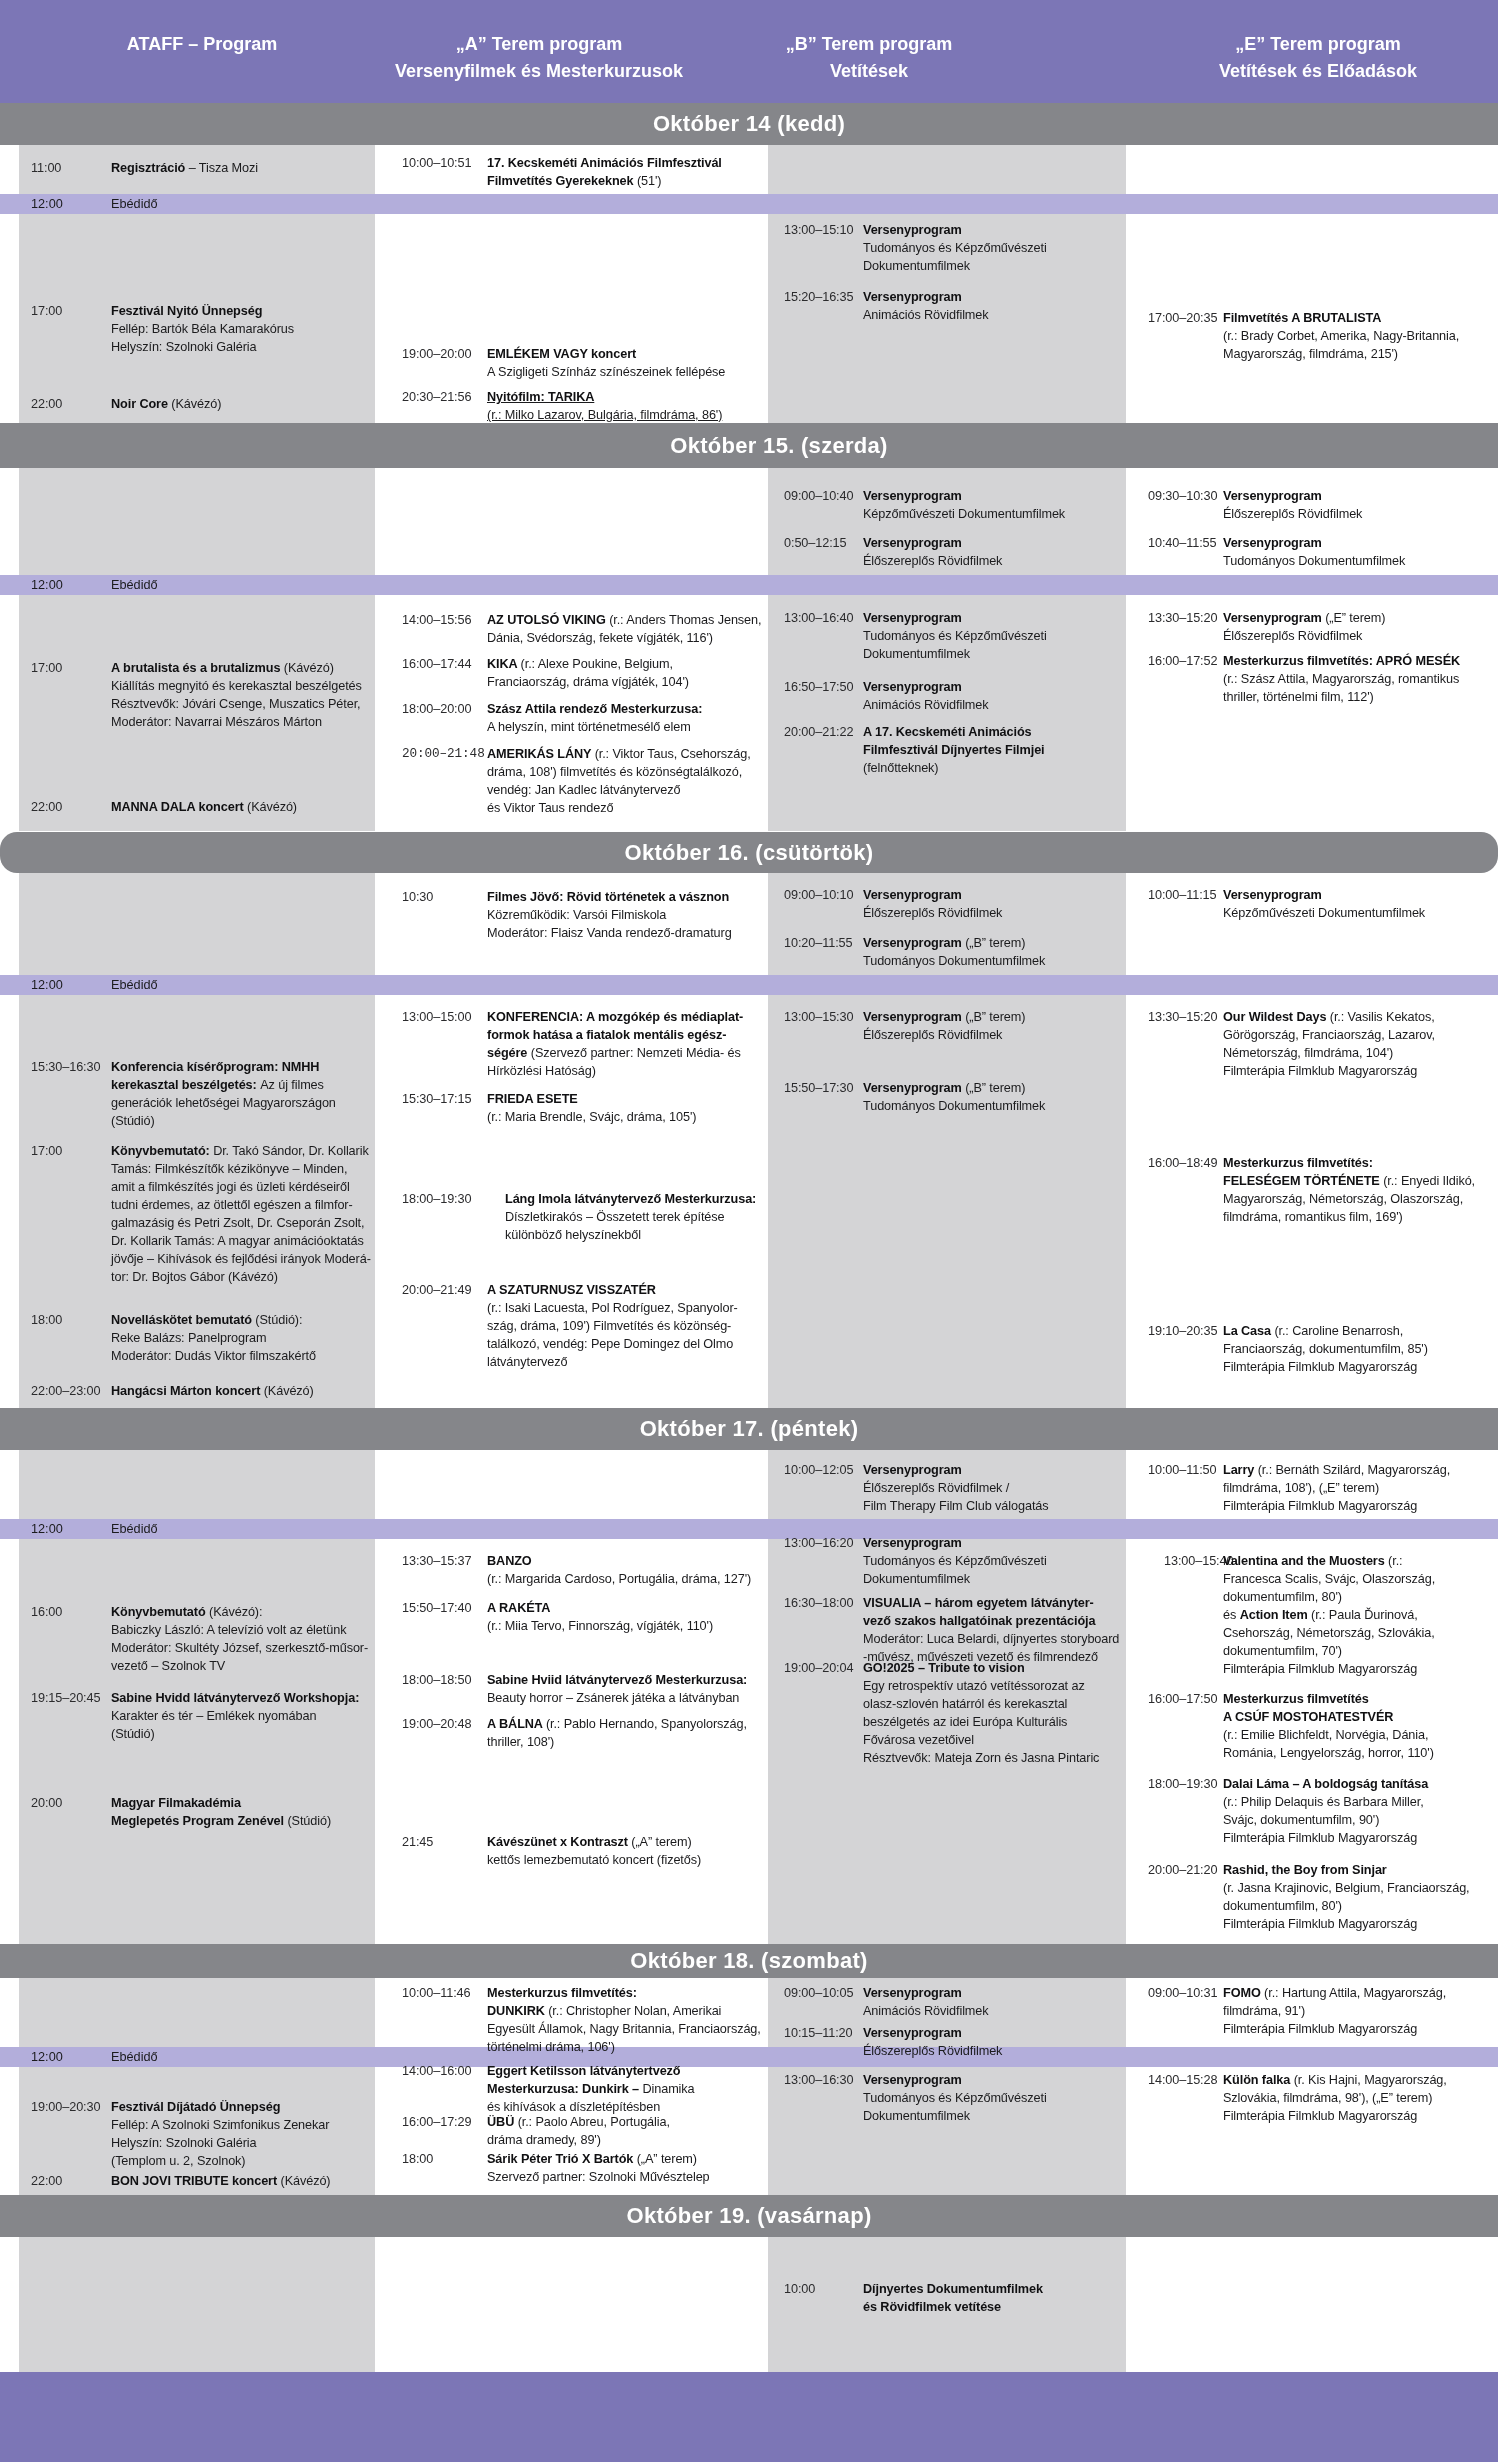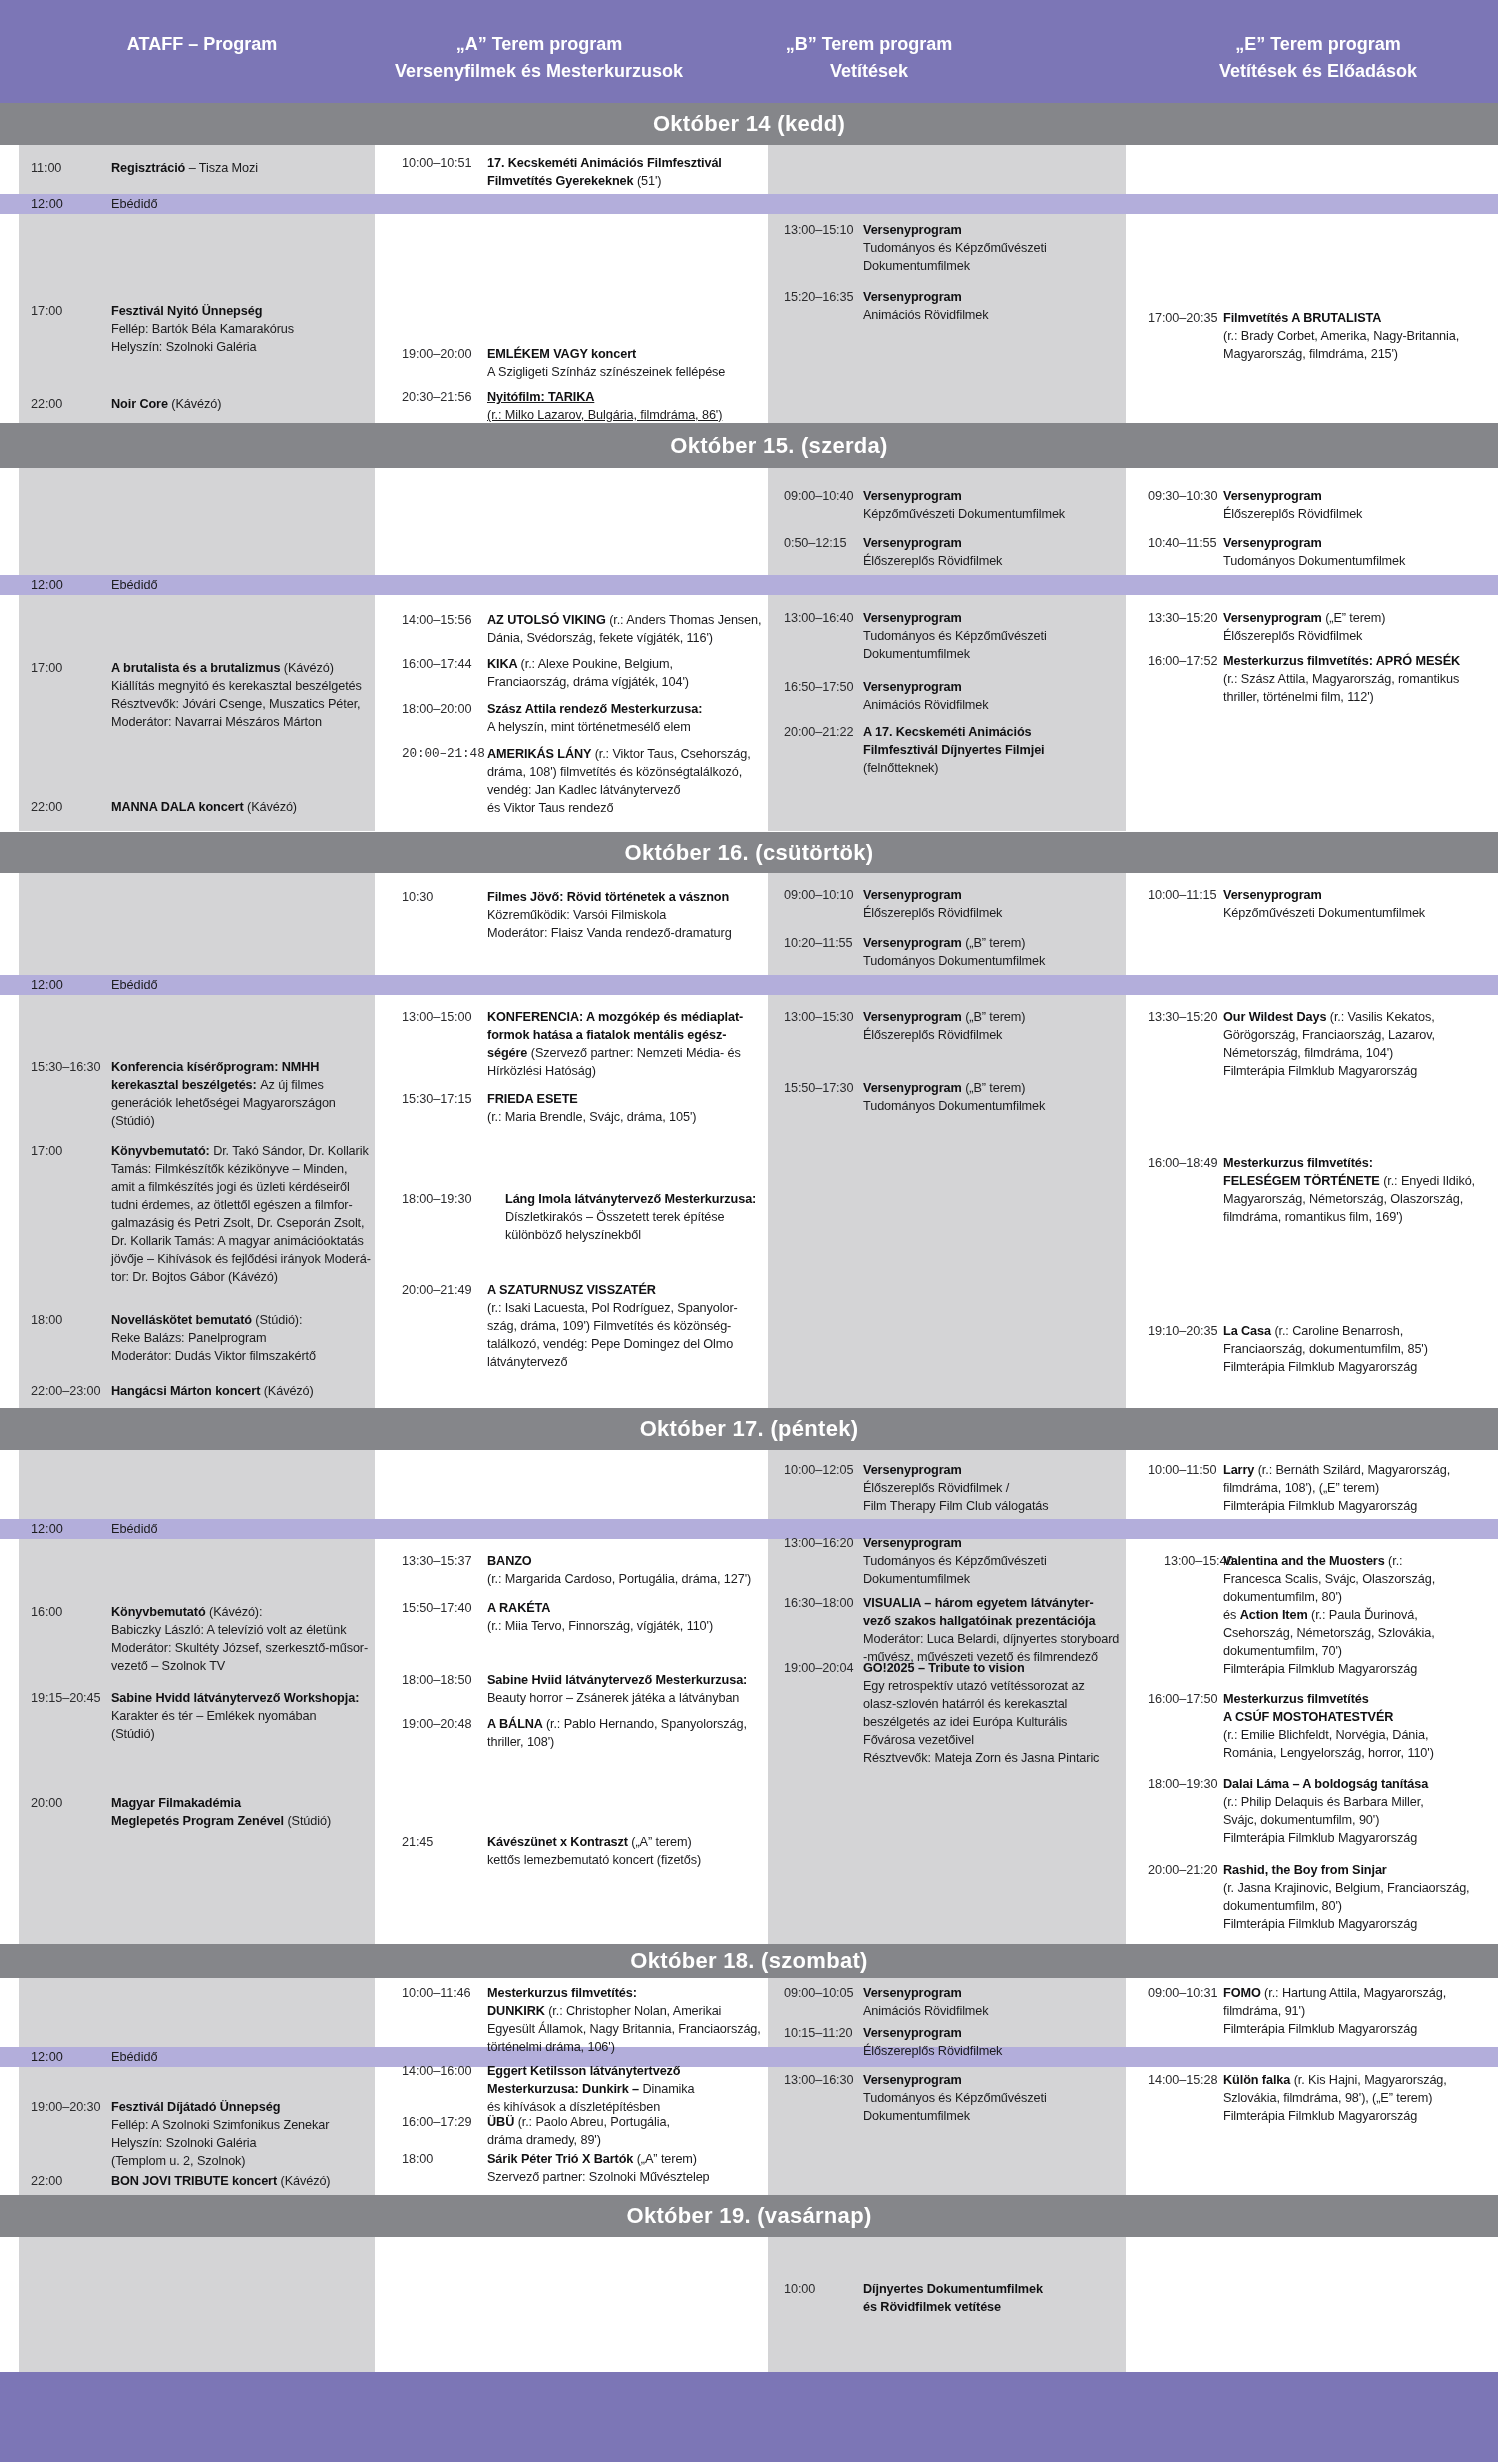--- a/index.html
+++ b/index.html
@@ -230,21 +230,21 @@
       <div class="row" style="top: 652px;">
         <div class="time" style="left: 1148px;">16:00–17:52</div>
         <div class="desc" style="left: 1223px;">
           <div class="line"><b>Mesterkurzus filmvetítés: APRÓ MESÉK</b></div>
           <div class="line"><span>(r.: Szász Attila, Magyarország, romantikus</span></div>
           <div class="line"><span>thriller, történelmi film, 112')</span></div>
         </div>
       </div>
       <div class="gray-block" style="left: 19px; width: 356px; top: 873px; height: 536px;"></div>
       <div class="gray-block" style="left: 768px; width: 358px; top: 873px; height: 536px;"></div>
-      <div class="day-banner" style="top: 832px; height: 41px;">Október 16. (csütörtök)</div>
+      <div class="day-banner" style="top: 832px; height: 41px; border-radius: 17px;">Október 16. (csütörtök)</div>
       <div class="lunch-band" style="top: 975px;">
         <div class="t">12:00</div>
         <div class="l">Ebédidő</div>
       </div>
       <div class="row" style="top: 1058px;">
         <div class="time" style="left: 31px;">15:30–16:30</div>
         <div class="desc" style="left: 111px;">
           <div class="line"><b>Konferencia kísérőprogram: NMHH</b></div>
           <div class="line"><b>kerekasztal beszélgetés: </b><span>Az új filmes</span></div>
           <div class="line"><span>generációk lehetőségei Magyarországon</span></div>

